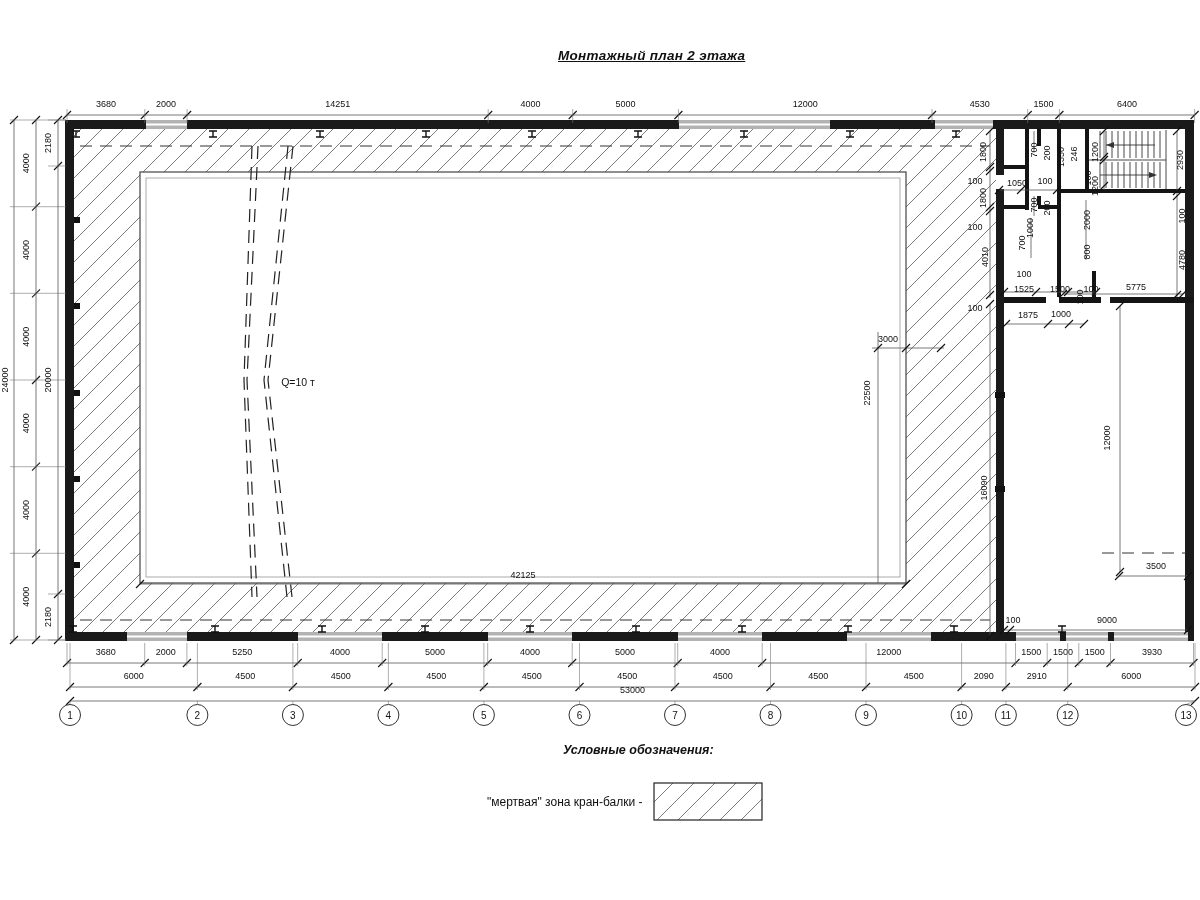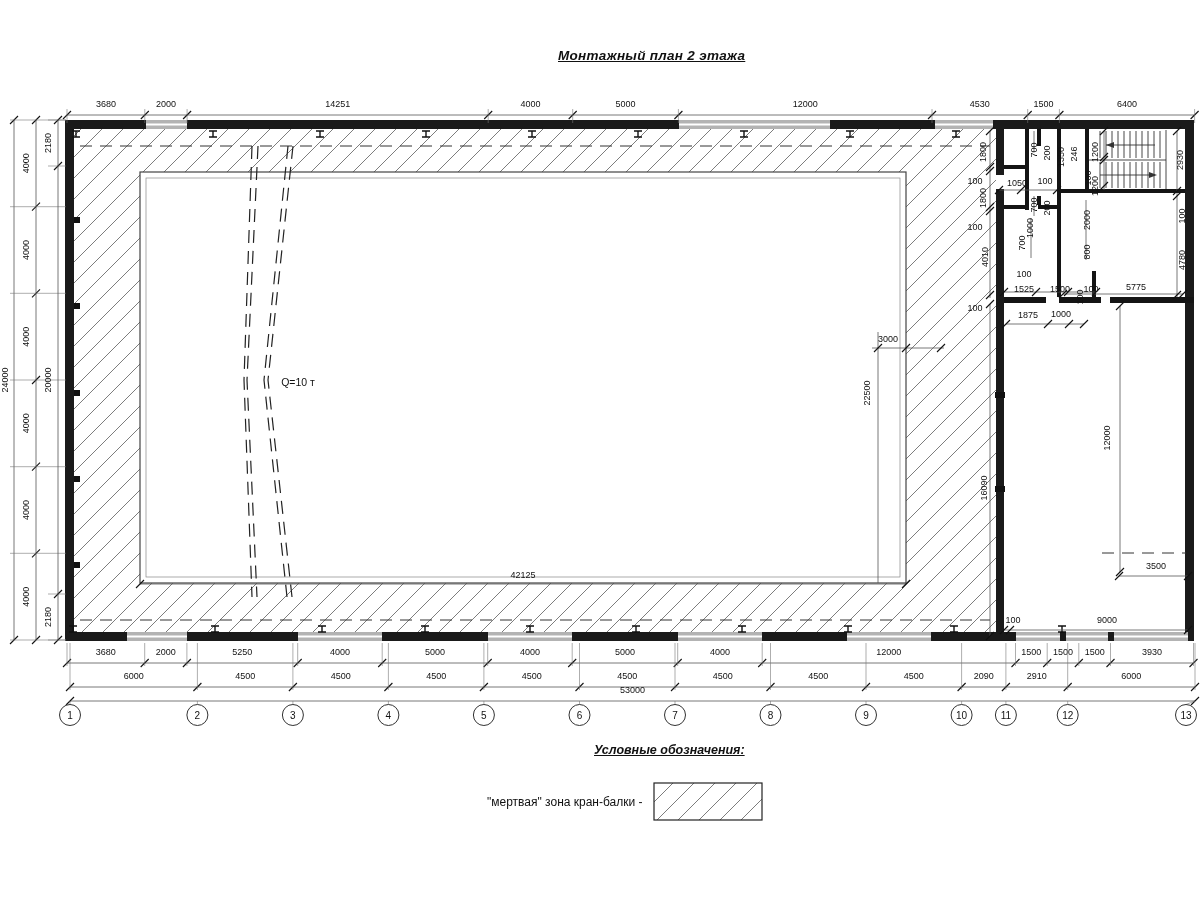--- a/index.html
+++ b/index.html
@@ -1,21 +1,21 @@
 <!DOCTYPE html>
 <html><head>
 <meta charset="utf-8">
 <style>
   html,body{margin:0;padding:0;background:#fff;}
   .sheet{position:relative;width:1200px;height:900px;background:#ffffff;overflow:hidden;
          font-family:"Liberation Sans",sans-serif;color:#111;text-align:right;}
   .title{position:absolute;left:558px;top:48px;font:italic 13.5px "Liberation Sans",sans-serif;
          font-weight:bold;text-decoration:underline;letter-spacing:.3px;}
-  .legend-head{position:absolute;left:594px;top:743px;font:italic 12.5px "Liberation Sans",sans-serif;
-         font-weight:bold;text-decoration:underline;}
+  .legend-head{position:absolute;left:563px;top:743px;font:italic 12.5px "Liberation Sans",sans-serif;
+         font-weight:bold;}
   .legend-item{position:absolute;left:487px;top:782px;display:flex;align-items:center;gap:10px;}
   .legend-item .lbl{font:12px "Liberation Sans",sans-serif;}
   svg text{font:9px "Liberation Sans",sans-serif;fill:#111;}
   svg text.axis{font:10px "Liberation Sans",sans-serif;}
   .dimline{stroke:#555;stroke-width:.8;fill:none;}
   .extline{stroke:#777;stroke-width:.6;fill:none;}
   .tick{stroke:#111;stroke-width:1.1;fill:none;}
   .dashed{stroke:#333;stroke-width:1;fill:none;stroke-dasharray:12 8;}
   .crane{stroke:#222;stroke-width:1.2;fill:none;stroke-dasharray:13 8;}
   .wall{fill:#1a1a1a;}

